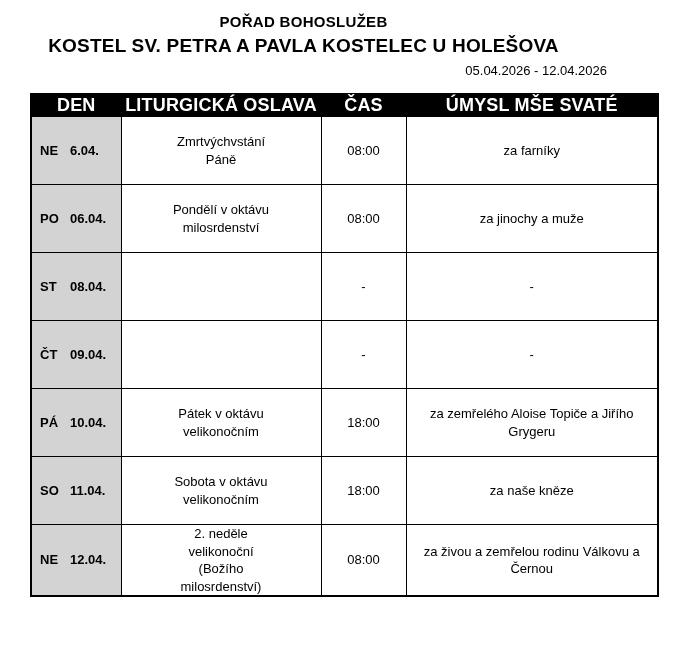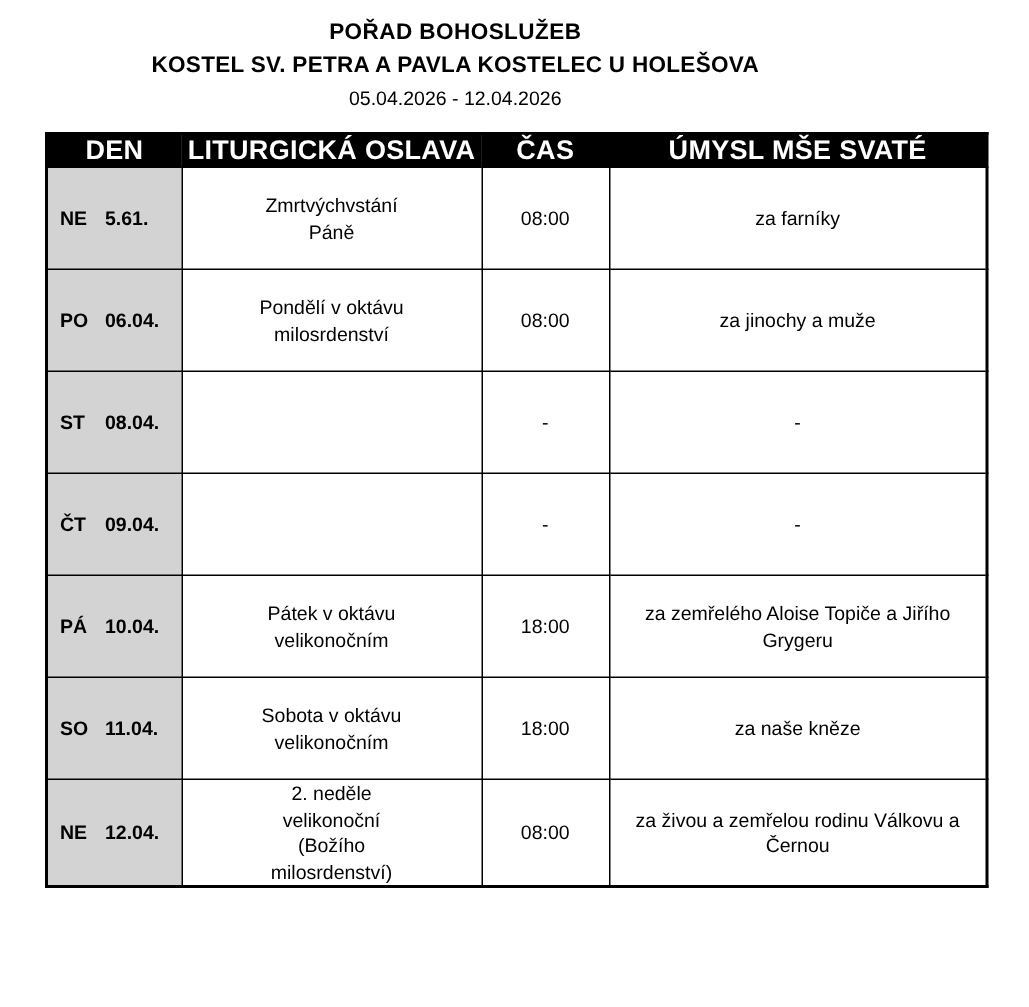--- a/index.html
+++ b/index.html
@@ -11,22 +11,22 @@
   * { margin: 0; padding: 0; box-sizing: border-box; }
   html, body {
     width: 686px;
     background: #ffffff;
     color: #000000;
     font-family: "Liberation Sans", sans-serif;
   }
   .page { width: 607px; height: 671px; padding-top: 13px; }
   .title-block { text-align: center; }
   .title    { font-size: 15px; font-weight: bold; letter-spacing: 0.3px; }
-  .subtitle { font-size: 15px; font-weight: bold; margin-top: 5px; letter-spacing: 0.2px; }
-  .daterange{ font-size: 13px; margin-top: 6px; }
+  .subtitle { font-size: 19px; font-weight: bold; margin-top: 5px; letter-spacing: 0.2px; }
+  .daterange{ font-size: 13px; margin-top: 6px; text-align: right; }
 
   table.schedule {
     border-collapse: collapse;
     table-layout: fixed;
     width: 627px;
     margin: 15px 0 0 30px;
     border: 2px solid var(--border);
   }
   .schedule col.c-den    { width: 90px; }
   .schedule col.c-oslava { width: 200px; }
@@ -82,21 +82,21 @@
     <thead>
       <tr>
         <th>DEN</th>
         <th>LITURGICKÁ OSLAVA</th>
         <th>ČAS</th>
         <th>ÚMYSL MŠE SVATÉ</th>
       </tr>
     </thead>
     <tbody>
       <tr>
-        <td class="day"><span class="abbr">NE</span><span class="date">5.61.</span></td>
+        <td class="day"><span class="abbr">NE</span><span class="date">6.04.</span></td>
         <td class="oslava">Zmrtvýchvstání Páně</td>
         <td class="cas">08:00</td>
         <td class="umysl">za farníky</td>
       </tr>
       <tr>
         <td class="day"><span class="abbr">PO</span><span class="date">06.04.</span></td>
         <td class="oslava">Pondělí v oktávu milosrdenství</td>
         <td class="cas">08:00</td>
         <td class="umysl">za jinochy a muže</td>
       </tr>

